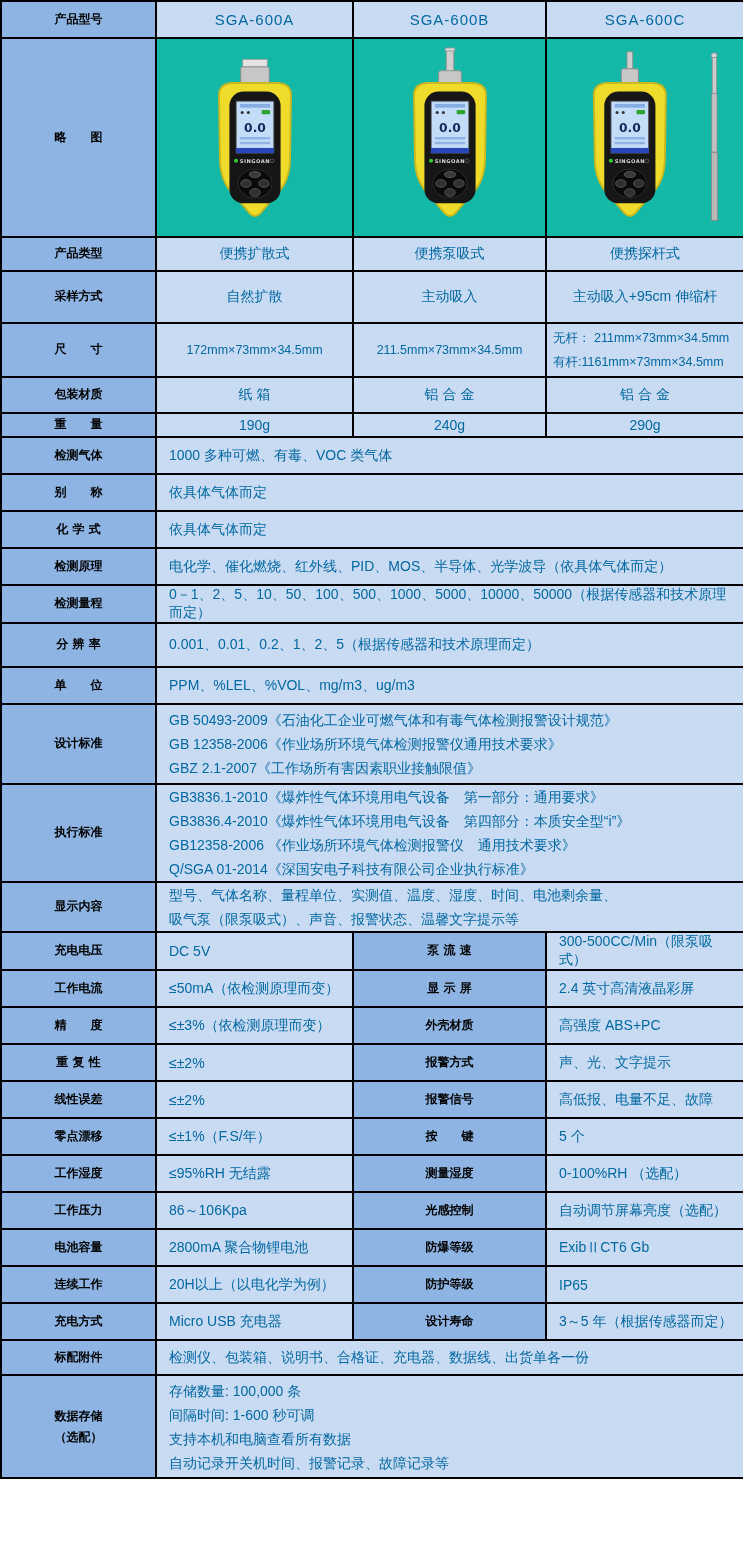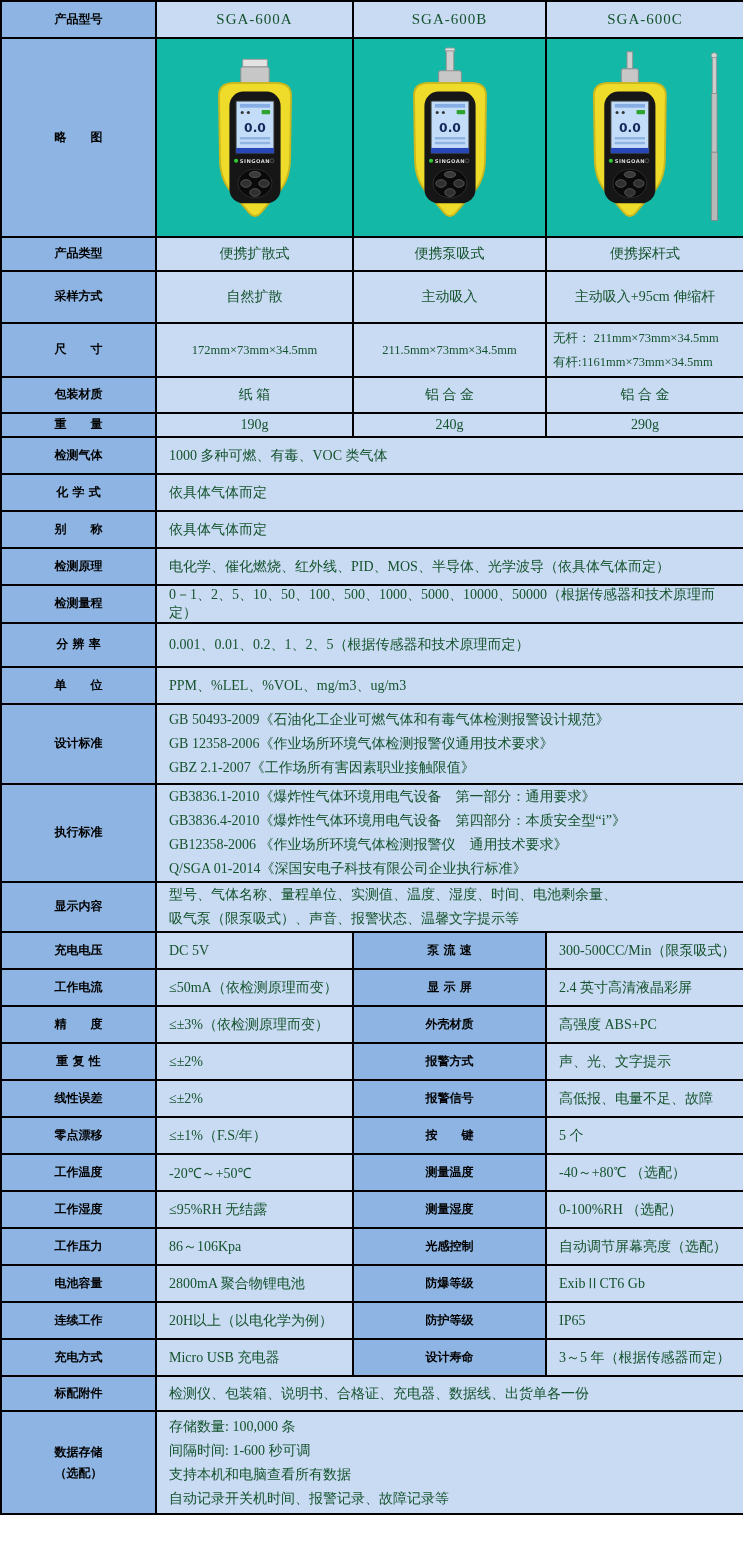--- a/index.html
+++ b/index.html
@@ -5,22 +5,22 @@
   * { box-sizing: border-box; }
   html,body { margin:0; padding:0; background:#ffffff; }
   body { width:743px; font-family:"DejaVu Sans", sans-serif; }
   table { border-collapse:collapse; table-layout:fixed; width:743px; }
   td { border:2px solid #000; vertical-align:middle; overflow:hidden; padding:0 4px; }
   .lbl {
     background:#8DB4E2; font-weight:bold; font-size:12px; text-align:center;
     color:#000; line-height:1.3; font-family:"DejaVu Sans", sans-serif;
   }
   .val {
-    background:#C9DAF3; font-size:14px; color:#14532d;
-    font-family:Liberation Serif, serif;
+    background:#C9DAF3; font-size:14px; color:#0369a1;
+    font-family:Liberation Sans, sans-serif;
   }
   .c   { text-align:center; }
   .lft { text-align:left; padding-left:12px; padding-right:6px; }
   .sm  { font-size:12.5px; }
   .mono{ font-size:15px; letter-spacing:1px; }
   .ln  { line-height:24px; }
   .ln4 { line-height:24px; }
   .img { background:#14b8a6; text-align:center; padding:2px 0; }
   svg  { display:block; margin:0 auto; }
   .lbl2line div { line-height:1.7; }
@@ -164,25 +164,25 @@
     <td class="val c">190g</td>
     <td class="val c">240g</td>
     <td class="val c">290g</td>
   </tr>
 
   <tr style="height:37px">
     <td class="lbl">检测气体</td>
     <td class="val lft" colspan="3">1000 多种可燃、有毒、VOC 类气体</td>
   </tr>
   <tr style="height:37px">
+    <td class="lbl">别　　称</td>
+    <td class="val lft" colspan="3">依具体气体而定</td>
+  </tr>
+  <tr style="height:37px">
     <td class="lbl">化 学 式</td>
-    <td class="val lft" colspan="3">依具体气体而定</td>
-  </tr>
-  <tr style="height:37px">
-    <td class="lbl">别　　称</td>
     <td class="val lft" colspan="3">依具体气体而定</td>
   </tr>
   <tr style="height:37px">
     <td class="lbl">检测原理</td>
     <td class="val lft" colspan="3">电化学、催化燃烧、红外线、PID、MOS、半导体、光学波导（依具体气体而定）</td>
   </tr>
   <tr style="height:37px">
     <td class="lbl">检测量程</td>
     <td class="val lft" colspan="3">0－1、2、5、10、50、100、500、1000、5000、10000、50000（根据传感器和技术原理而定）</td>
   </tr>
@@ -249,26 +249,20 @@
     <td class="lbl">报警信号</td>
     <td class="val lft">高低报、电量不足、故障</td>
   </tr>
   <tr style="height:37px">
     <td class="lbl">零点漂移</td>
     <td class="val lft">≤±1%（F.S/年）</td>
     <td class="lbl">按　　键</td>
     <td class="val lft">5 个</td>
   </tr>
   <tr style="height:37px">
-    <td class="lbl">工作温度</td>
-    <td class="val lft">-20℃～+50℃</td>
-    <td class="lbl">测量温度</td>
-    <td class="val lft">-40～+80℃ （选配）</td>
-  </tr>
-  <tr style="height:37px">
     <td class="lbl">工作湿度</td>
     <td class="val lft">≤95%RH 无结露</td>
     <td class="lbl">测量湿度</td>
     <td class="val lft">0-100%RH （选配）</td>
   </tr>
   <tr style="height:37px">
     <td class="lbl">工作压力</td>
     <td class="val lft">86～106Kpa</td>
     <td class="lbl">光感控制</td>
     <td class="val lft">自动调节屏幕亮度（选配）</td>

